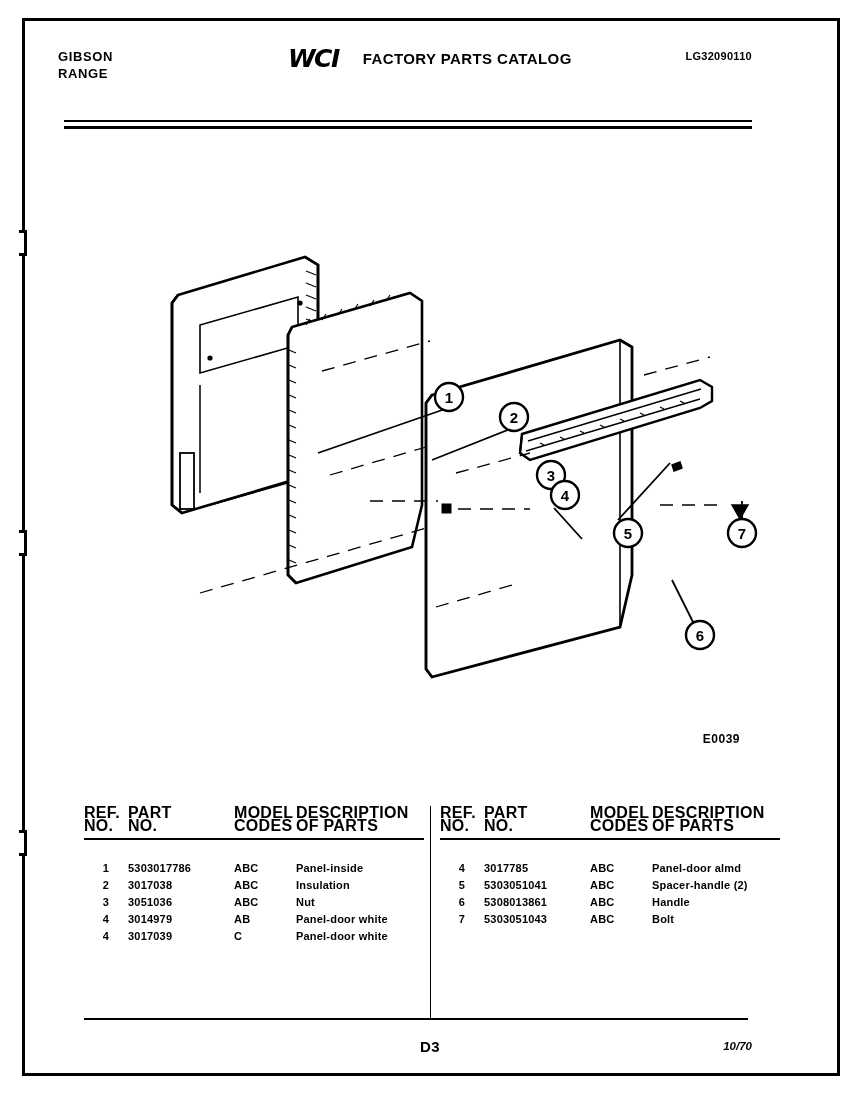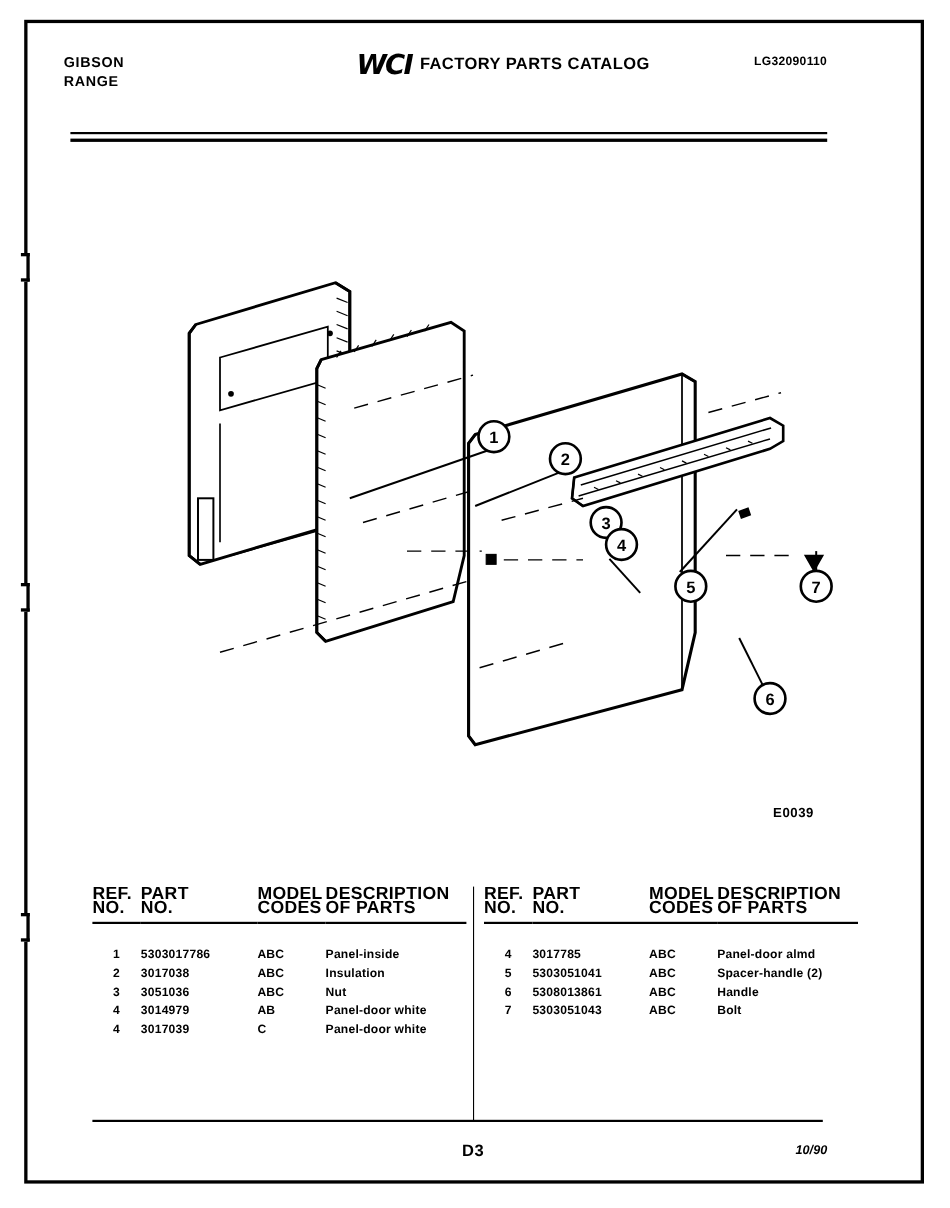--- a/index.html
+++ b/index.html
@@ -53,22 +53,21 @@
     font-weight: bold;
     letter-spacing: 0.6px;
     line-height: 17px;
   }
   .hdr-center {
     position: absolute;
     left: 288px;
     top: 46px;
     display: flex;
     align-items: center;
-    gap: 7px;
-    margin-left: 36px;
+    gap: 24px;
   }
   .wci {
     font-family: "DejaVu Sans", sans-serif;
     font-size: 25px;
     font-weight: bold;
     font-style: italic;
     letter-spacing: -1.5px;
     line-height: 25px;
   }
   .catalog-title {
@@ -493,14 +492,14 @@
               <td class="c-desc">Bolt</td>
             </tr>
           </tbody>
       </table>
     </div>
   </div>
 
   <div class="rule-bottom"></div>
 
   <div class="page-num">D3</div>
-  <div class="footer-date">10/90</div>
+  <div class="footer-date">10/70</div>
 </div>
 
 </body></html>

